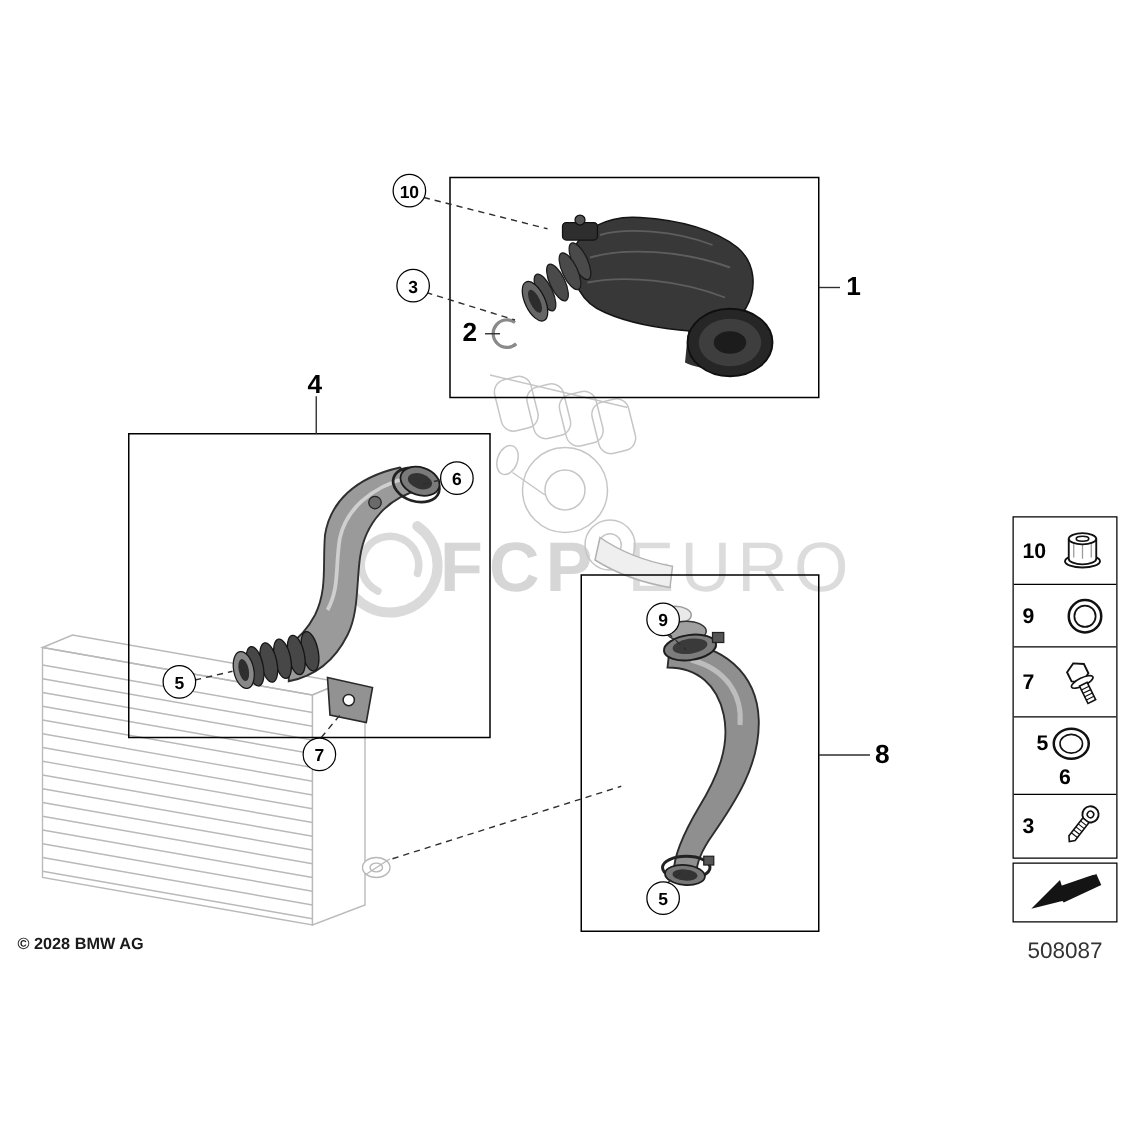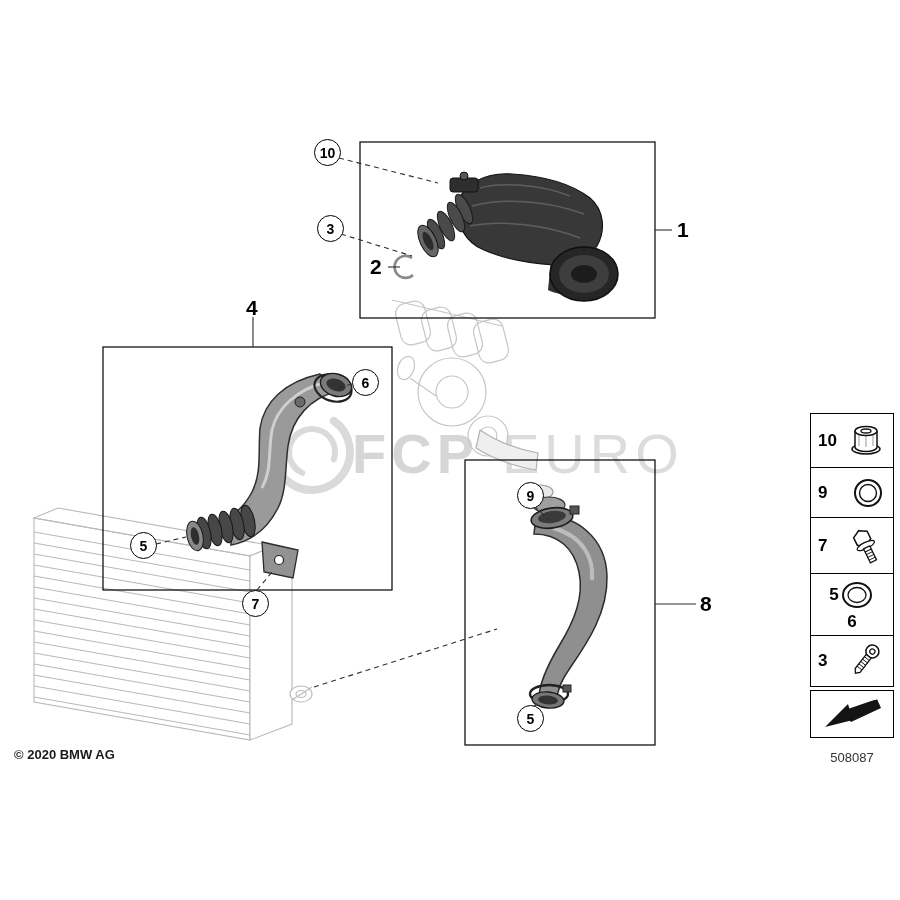--- a/index.html
+++ b/index.html
@@ -13,21 +13,21 @@
   .legend{position:absolute;left:810px;width:84px;background:#fff;border:1.3px solid #000;box-sizing:border-box;z-index:4;}
   .legend-cell{display:flex;align-items:center;justify-content:space-between;
     padding:2px 7px;border-bottom:1px solid #000;box-sizing:border-box;}
   .legend-cell:last-child{border-bottom:none;}
   .legend-num{font-weight:bold;font-size:17px;color:#000;}
   .legend-icon{display:flex;align-items:center;justify-content:center;}
   .stack{display:flex;flex-direction:column;justify-content:center;}
   .stack .row{display:flex;align-items:center;justify-content:space-between;}
   .arrow-box{display:flex;align-items:center;justify-content:center;}
   .copyright{position:absolute;left:14px;top:747px;font-size:13px;font-weight:600;color:#1a1a1a;z-index:5;}
-  .diagram-number{position:absolute;left:810px;width:84px;top:750px;text-align:center;font-size:13px;color:#333;z-index:5;}
+  .diagram-number{position:absolute;left:810px;width:84px;top:750px;text-align:center;font-size:18px;color:#333;z-index:5;}
 </style>
 </head>
 <body>
 
 <div id="stage">
 
   <svg class="base" width="900" height="900" viewBox="0 0 900 900">
 
     <g>
       <circle cx="312" cy="452" r="38" fill="none" stroke="#dadada" stroke-width="8" stroke-dasharray="180 60" stroke-linecap="round" transform="rotate(-55 312 452)"></circle>
@@ -252,16 +252,16 @@
   <div class="legend arrow-box" style="top:690px;height:48px;">
     <span class="legend-icon">
       <svg width="64" height="38" viewBox="0 0 64 38">
         <polygon points="5,32 28,9 33,25" fill="#141414"></polygon>
         <polygon points="22,16 57,4 61,13 31,27" fill="#141414"></polygon>
         <line x1="28" y1="9" x2="57" y2="4" stroke="#fff" stroke-width="1"></line>
       </svg>
     </span>
   </div>
 
-  <div class="copyright">© 2020 BMW AG</div>
+  <div class="copyright">© 2028 BMW AG</div>
   <div class="diagram-number">508087</div>
 
 </div>
 
 </body></html>

